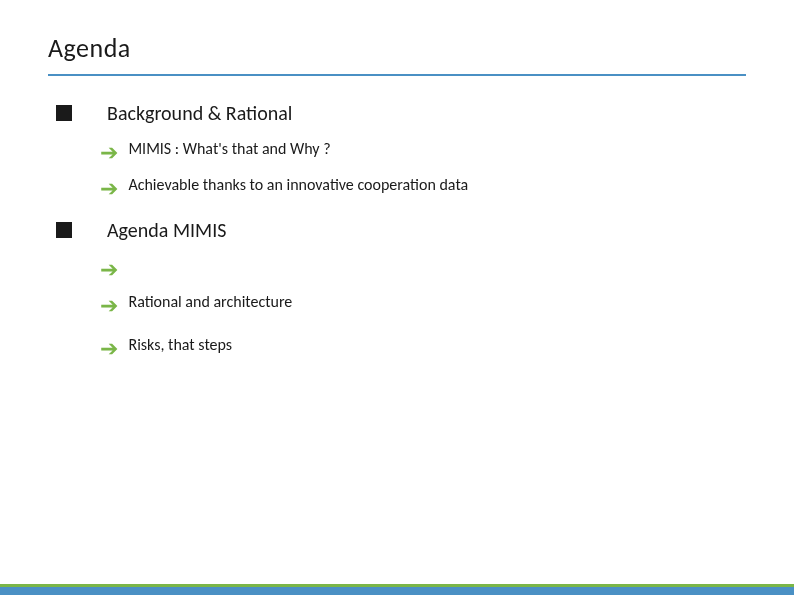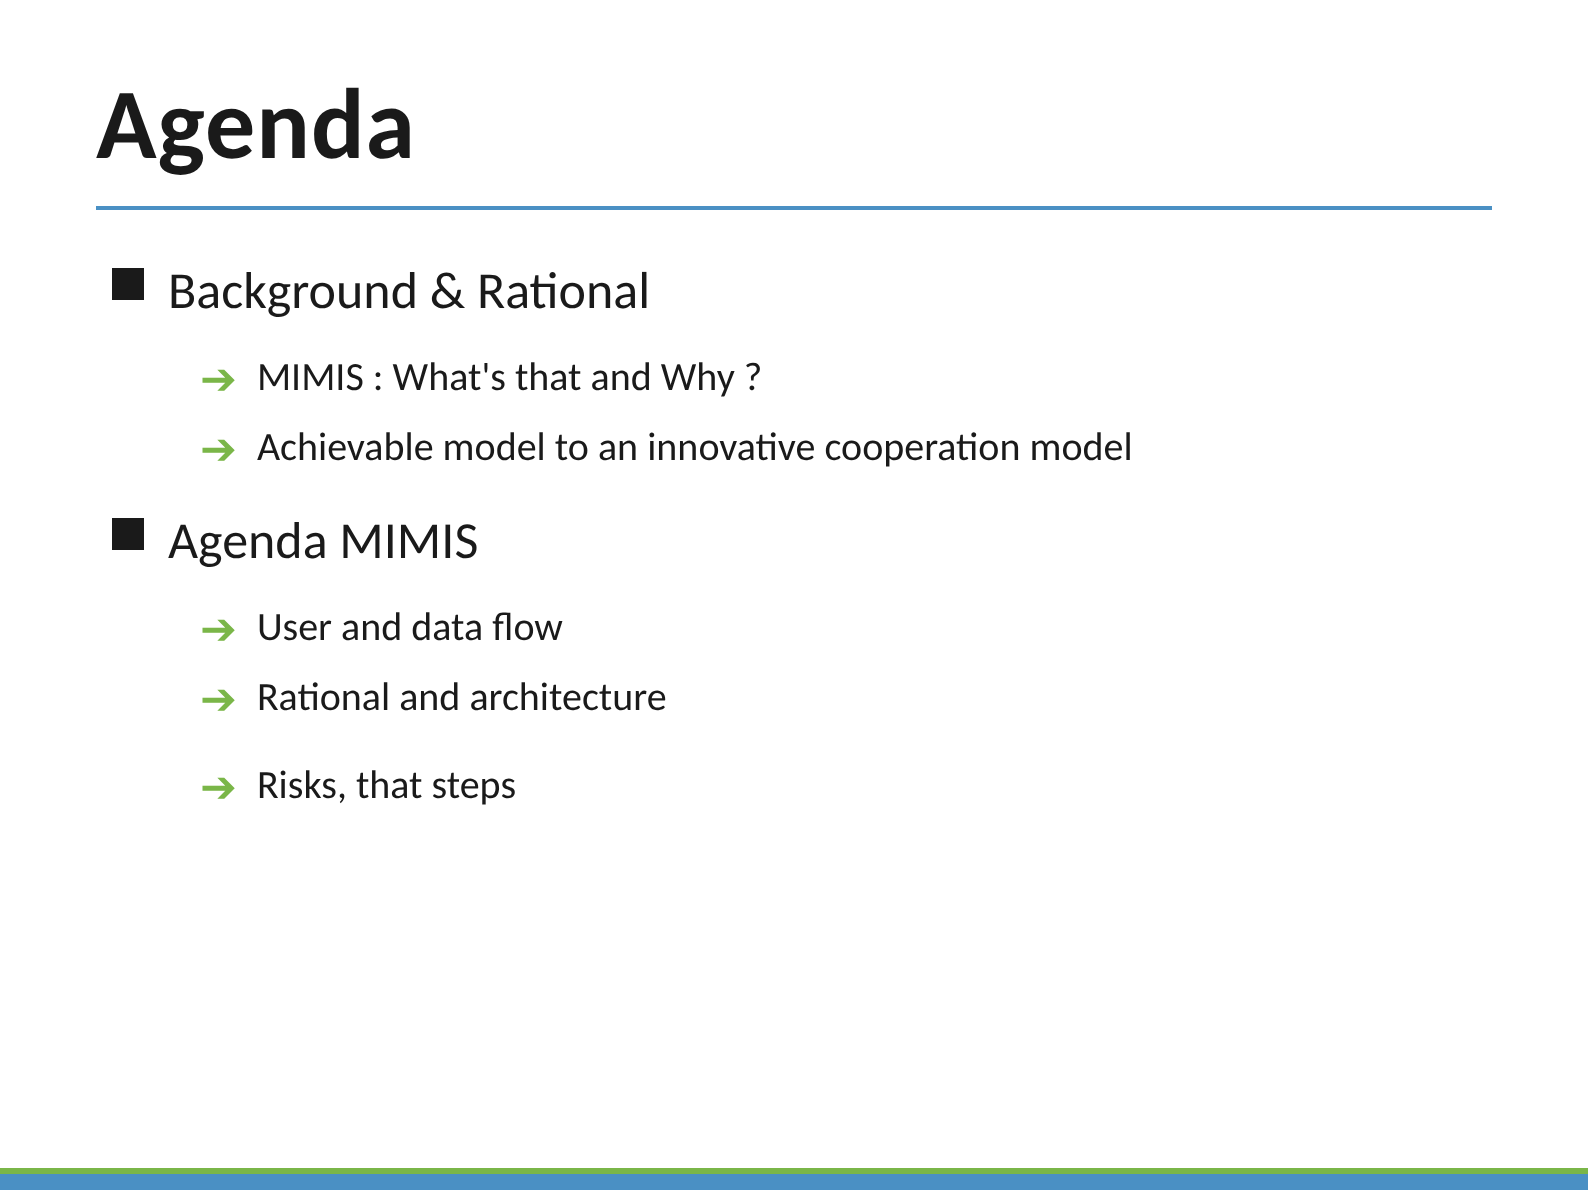--- a/index.html
+++ b/index.html
@@ -23,22 +23,22 @@
       background: #ffffff;
       position: relative;
       padding: 32px 48px 20px 48px;
     }
 
     .title-section {
       margin-bottom: 18px;
     }
 
     .slide-title {
-      font-size: 50px;
-      font-weight: 700;
+      font-size: 26px;
+      font-weight: 400;
       color: #1a1a1a;
       letter-spacing: 0.5px;
       margin-bottom: 10px;
     }
 
     .title-divider {
       border: none;
       border-top: 2px solid #4a90c4;
       width: 100%;
       margin-bottom: 24px;
@@ -58,24 +58,25 @@
       display: inline-block;
       width: 16px;
       height: 16px;
       background: #1a1a1a;
       margin-right: 12px;
       margin-top: 5px;
       flex-shrink: 0;
     }
 
     .section-label {
-      font-size: 26px;
+      font-size: 20px;
       font-weight: 400;
       color: #1a1a1a;
       line-height: 1.3;
+      margin-left: 23px;
     }
 
     .sub-items {
       padding-left: 44px;
       margin-bottom: 14px;
     }
 
     .sub-item {
       display: flex;
       align-items: flex-start;
@@ -86,21 +87,21 @@
       display: inline-block;
       color: #7ab648;
       font-size: 22px;
       margin-right: 10px;
       margin-top: 1px;
       flex-shrink: 0;
       line-height: 1.3;
     }
 
     .sub-label {
-      font-size: 20px;
+      font-size: 16px;
       color: #1a1a1a;
       line-height: 1.4;
     }
 
     .bottom-bar {
       position: absolute;
       bottom: 0;
       left: 0;
       width: 794px;
       height: 8px;
@@ -132,32 +133,31 @@
       <span class="bullet-square"></span>
       <span class="section-label">Background &amp; Rational</span>
     </div>
     <div class="sub-items">
       <div class="sub-item">
         <span class="arrow-bullet">➔</span>
         <span class="sub-label">MIMIS : What's that and Why ?</span>
       </div>
       <div class="sub-item">
         <span class="arrow-bullet">➔</span>
-        <span class="sub-label">Achievable model to an innovative cooperation model</span>
+        <span class="sub-label">Achievable thanks to an innovative cooperation data</span>
       </div>
     </div>
 
     <div class="section-item">
       <span class="bullet-square"></span>
       <span class="section-label">Agenda MIMIS</span>
     </div>
     <div class="sub-items">
       <div class="sub-item">
         <span class="arrow-bullet">➔</span>
-        <span class="sub-label">User and data flow</span>
       </div>
       <div class="sub-item">
         <span class="arrow-bullet">➔</span>
         <span class="sub-label">Rational and architecture</span>
       </div>
     </div>
 
     <div class="sub-items">
       <div class="sub-item">
         <span class="arrow-bullet">➔</span>

